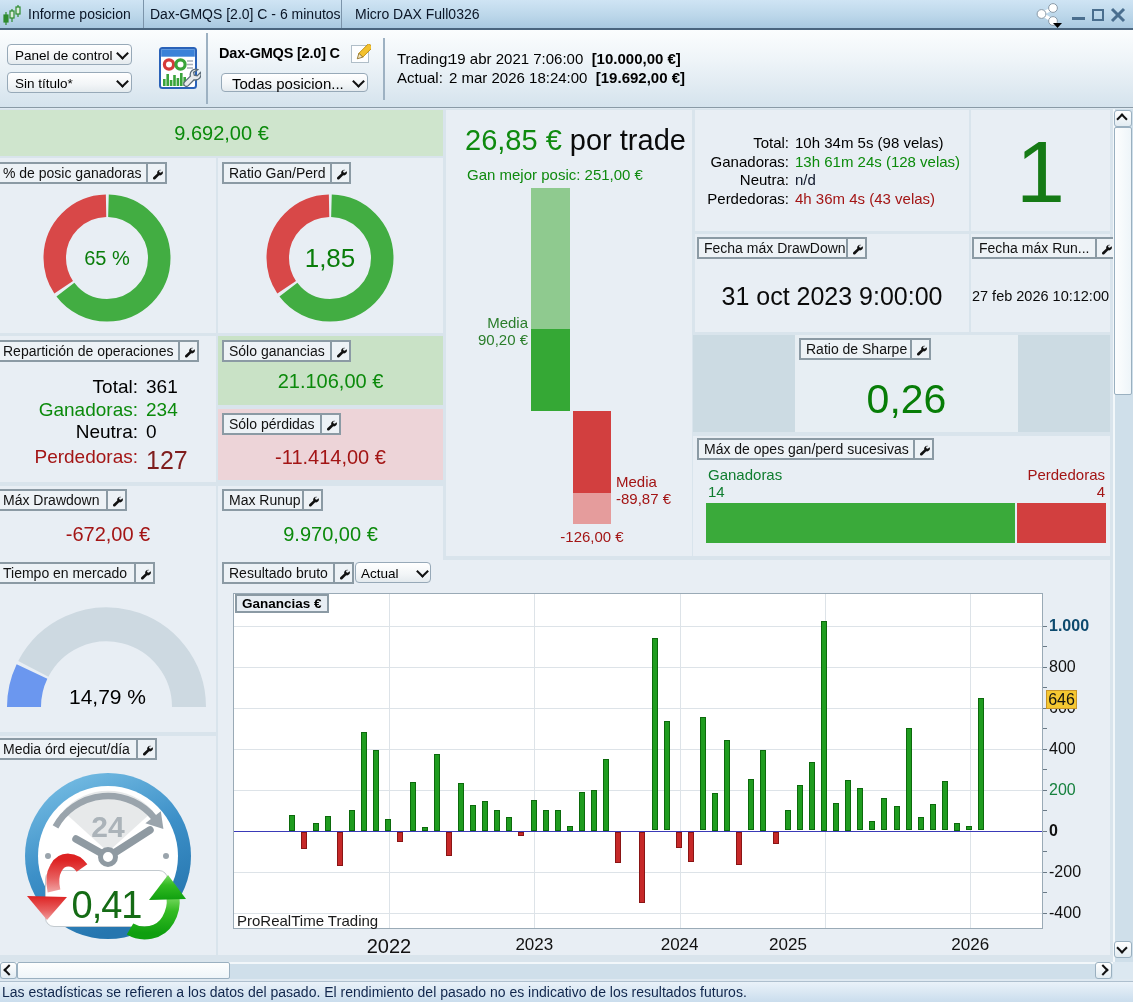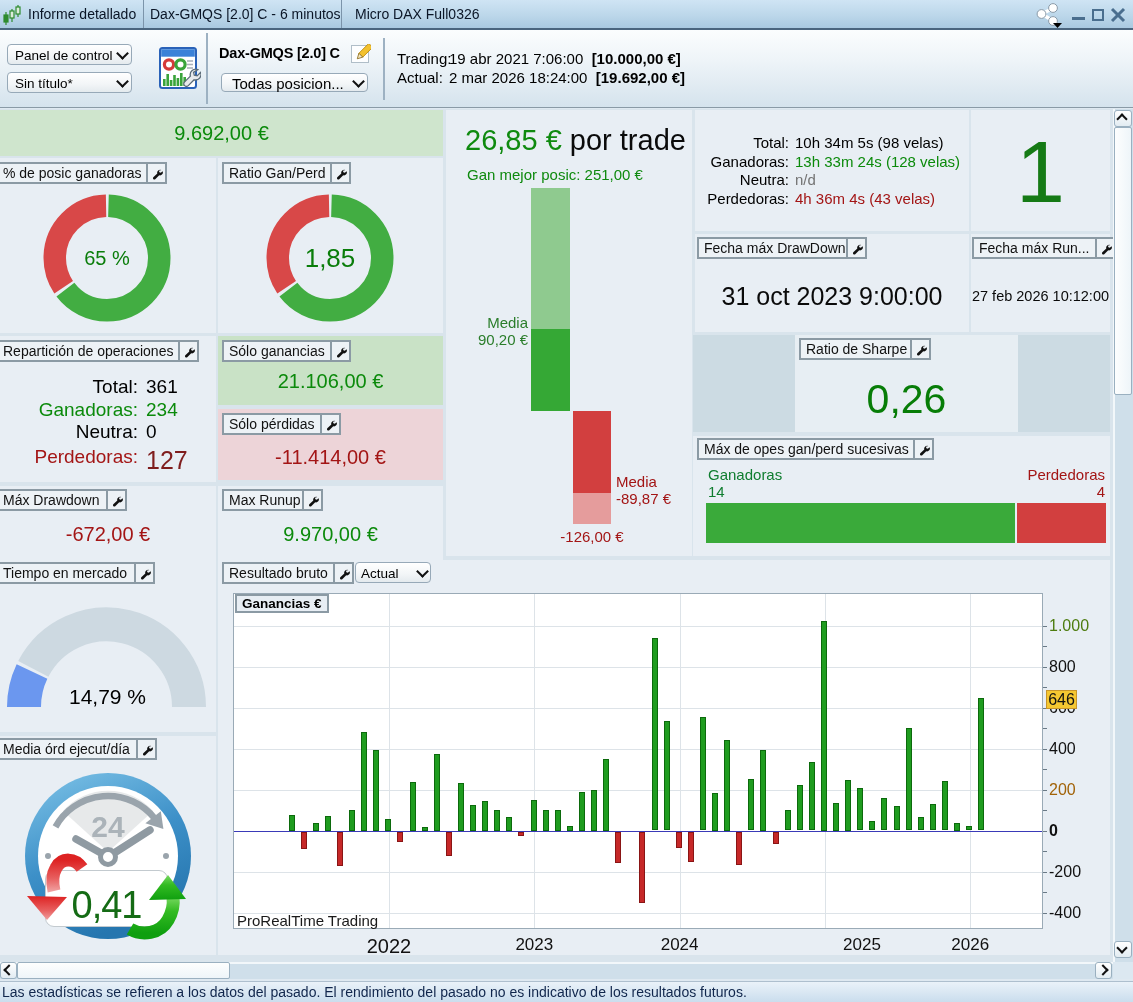--- a/index.html
+++ b/index.html
@@ -21,21 +21,21 @@
 <svg class="abs" style="left:3px;top:4px" width="18" height="22" viewBox="0 0 18 22">
 <g stroke="#2e8b2e" stroke-width="1.2">
 <line x1="3" y1="8" x2="3" y2="21"></line>
       <rect x="1" y="11" width="4" height="7" fill="#2e8b2e"></rect>
 <line x1="9" y1="5" x2="9" y2="18"></line>
       <rect x="7" y="7" width="4" height="7" fill="#dcecdc"></rect>
 <line x1="15" y1="1" x2="15" y2="13"></line>
       <rect x="13" y="3" width="4" height="7" fill="#dcecdc"></rect>
 </g>
   </svg>
-<div class="abs" style="left:28px;top:0;height:28px;line-height:28px;font-size:14px;color:#0a1526;">Informe detallado</div>
+<div class="abs" style="left:28px;top:0;height:28px;line-height:28px;font-size:14px;color:#0a1526;">Informe posicion</div>
 <div class="abs" style="left:143px;top:0;width:1px;height:28px;background:#7b94aa;"></div>
 <div class="abs" style="left:150px;top:0;height:28px;line-height:28px;font-size:14px;color:#0a1526;">Dax-GMQS [2.0] C - 6 minutos</div>
 <div class="abs" style="left:341px;top:0;width:1px;height:28px;background:#7b94aa;"></div>
 <div class="abs" style="left:355px;top:0;height:28px;line-height:28px;font-size:14px;color:#0a1526;">Micro DAX Full0326</div>
 <svg class="abs" style="left:1036px;top:3px" width="28" height="25" viewBox="0 0 28 25">
 <g stroke="#8a9aa8" stroke-width="1">
 <line x1="6" y1="11" x2="17" y2="5" stroke="#fff" stroke-width="3.5"></line>
 <line x1="6" y1="11" x2="17" y2="18" stroke="#fff" stroke-width="3.5"></line>
 <circle cx="17" cy="5" r="4.4" fill="#fff"></circle>
 <circle cx="5.5" cy="11" r="4.4" fill="#fff"></circle>
@@ -186,23 +186,23 @@
 <div class="abs" style="left:531px;top:329px;width:39px;height:82px;background:#35a835;"></div>
 <div class="abs" style="left:573px;top:411px;width:38px;height:82px;background:#d23f3f;"></div>
 <div class="abs" style="left:573px;top:493px;width:38px;height:31px;background:#e59c9c;"></div>
 <div class="abs" style="left:428px;top:314px;width:100px;text-align:right;font-size:15px;color:#2a7d2a;">Media<br>90,20 €</div>
 <div class="abs" style="left:616px;top:473px;font-size:15px;color:#a31515;">Media<br>-89,87 €</div>
 <div class="abs" style="left:531px;top:528px;width:122px;text-align:center;font-size:15px;color:#a31515;">-126,00 €</div>
 <div class="panel" style="left:695px;top:110px;width:274px;height:121px;"></div>
 <div class="abs" style="left:695px;top:134px;width:94px;text-align:right;font-size:15px;color:#000;">Total:</div>
 <div class="abs" style="left:795px;top:134px;font-size:15px;color:#000;white-space:nowrap;">10h 34m 5s (98 velas)</div>
 <div class="abs" style="left:695px;top:152.5px;width:94px;text-align:right;font-size:15px;color:#000;">Ganadoras:</div>
-<div class="abs" style="left:795px;top:152.5px;font-size:15px;color:#0b8a0b;white-space:nowrap;">13h 33m 24s (128 velas)</div>
+<div class="abs" style="left:795px;top:152.5px;font-size:15px;color:#0b8a0b;white-space:nowrap;">13h 61m 24s (128 velas)</div>
 <div class="abs" style="left:695px;top:171px;width:94px;text-align:right;font-size:15px;color:#000;">Neutra:</div>
-<div class="abs" style="left:795px;top:171px;font-size:15px;color:#737373;white-space:nowrap;">n/d</div>
+<div class="abs" style="left:795px;top:171px;font-size:15px;color:#0f172a;white-space:nowrap;">n/d</div>
 <div class="abs" style="left:695px;top:189.5px;width:94px;text-align:right;font-size:15px;color:#000;">Perdedoras:</div>
 <div class="abs" style="left:795px;top:189.5px;font-size:15px;color:#a31515;white-space:nowrap;">4h 36m 4s (43 velas)</div>
 <div class="panel" style="left:971px;top:110px;width:139px;height:121px;"></div>
 <div class="abs" style="left:971px;top:110px;width:139px;height:121px;line-height:124px;text-align:center;font-size:88px;color:#157a15;">1</div>
 <div class="panel" style="left:695px;top:234px;width:274px;height:98px;"></div>
 <div class="panel" style="left:971px;top:234px;width:139px;height:98px;"></div>
 <div class="lb" style="left:697px;top:237px;width:151px;">Fecha máx DrawDown</div>
 <div class="wr" style="left:847px;top:237px;">
 <svg width="11" height="12" viewBox="0 0 16 16">
       <path d="M13.6,2.2 a4.2,4.2 0 0 0 -5.9,4.9 L1.9,12.9 a2.0,2.0 0 0 0 2.8,2.8 L10.5,9.9 a4.2,4.2 0 0 0 4.9,-5.9 L12.8,6.1 10.7,5.5 10.1,3.4 Z" fill="#111"></path>
@@ -397,33 +397,33 @@
 <div class="abs" style="left:1043px;top:728.0px;width:4px;height:1px;background:#6a7a86;"></div>
 <div class="abs" style="left:1043px;top:748.5px;width:4px;height:1px;background:#6a7a86;"></div>
 <div class="abs" style="left:1043px;top:769.0px;width:4px;height:1px;background:#6a7a86;"></div>
 <div class="abs" style="left:1043px;top:789.5px;width:4px;height:1px;background:#6a7a86;"></div>
 <div class="abs" style="left:1043px;top:810.0px;width:4px;height:1px;background:#6a7a86;"></div>
 <div class="abs" style="left:1043px;top:830.5px;width:4px;height:1px;background:#6a7a86;"></div>
 <div class="abs" style="left:1043px;top:851.0px;width:4px;height:1px;background:#6a7a86;"></div>
 <div class="abs" style="left:1043px;top:871.5px;width:4px;height:1px;background:#6a7a86;"></div>
 <div class="abs" style="left:1043px;top:892.0px;width:4px;height:1px;background:#6a7a86;"></div>
 <div class="abs" style="left:1043px;top:912.5px;width:4px;height:1px;background:#6a7a86;"></div>
-<div class="abs" style="left:1049px;top:616.5px;font-size:16px;font-weight:normal;color:#4d7c0f;">1.000</div>
+<div class="abs" style="left:1049px;top:616.5px;font-size:16px;font-weight:bold;color:#0c4a6e;">1.000</div>
 <div class="abs" style="left:1049px;top:657.5px;font-size:16px;font-weight:normal;color:#111;">800</div>
 <div class="abs" style="left:1049px;top:698.5px;font-size:16px;font-weight:normal;color:#111;">600</div>
 <div class="abs" style="left:1049px;top:739.5px;font-size:16px;font-weight:normal;color:#111;">400</div>
-<div class="abs" style="left:1049px;top:780.5px;font-size:16px;font-weight:normal;color:#a16207;">200</div>
+<div class="abs" style="left:1049px;top:780.5px;font-size:16px;font-weight:normal;color:#15803d;">200</div>
 <div class="abs" style="left:1049px;top:821.5px;font-size:16px;font-weight:bold;color:#111;">0</div>
 <div class="abs" style="left:1049px;top:862.5px;font-size:16px;font-weight:normal;color:#111;">-200</div>
 <div class="abs" style="left:1049px;top:903.5px;font-size:16px;font-weight:normal;color:#111;">-400</div>
 <div class="abs" style="left:1046px;top:690px;width:31px;height:19px;background:#f5c731;border:1px solid #c8952a;font-size:16px;color:#111;line-height:18px;text-align:center;">646</div>
 <div class="abs" style="left:364.0px;top:935px;width:50px;text-align:center;font-size:20px;color:#111;">2022</div>
 <div class="abs" style="left:509.3px;top:935px;width:50px;text-align:center;font-size:17px;color:#111;">2023</div>
 <div class="abs" style="left:654.6px;top:935px;width:50px;text-align:center;font-size:17px;color:#111;">2024</div>
-<div class="abs" style="left:837px;top:935px;width:50px;text-align:center;font-size:17px;color:#111;">2025</div>
+<div class="abs" style="left:763px;top:935px;width:50px;text-align:center;font-size:17px;color:#111;">2025</div>
 <div class="abs" style="left:945.2px;top:935px;width:50px;text-align:center;font-size:17px;color:#111;">2026</div>
 <div class="abs" style="left:1113px;top:109px;width:20px;height:853px;background:#cfdfea;border-left:2px solid #f2f7fa;"></div>
 <div class="abs" style="left:1114px;top:110px;width:18px;height:17px;background:linear-gradient(#ffffff,#e2ecf2);border:1px solid #9ab0c0;border-radius:3px;"></div>
 <div class="abs" style="left:1118px;top:115px;width:8px;height:8px;border-left:2.5px solid #111;border-top:2.5px solid #111;transform:rotate(45deg);"></div>
 <div class="abs" style="left:1114px;top:127px;width:18px;height:268px;background:linear-gradient(90deg,#fdfefe,#eef5f9);border:1px solid #9ab0c0;border-radius:2px;"></div>
 <div class="abs" style="left:1114px;top:941px;width:18px;height:17px;background:linear-gradient(#ffffff,#e2ecf2);border:1px solid #9ab0c0;border-radius:3px;"></div>
 <div class="abs" style="left:1118px;top:944px;width:8px;height:8px;border-left:2.5px solid #111;border-top:2.5px solid #111;transform:rotate(225deg);"></div>
 <div class="abs" style="left:0;top:962px;width:1113px;height:17px;background:#cfdfea;border-top:2px solid #f2f7fa;"></div>
 <div class="abs" style="left:0;top:962px;width:17px;height:17px;background:linear-gradient(#ffffff,#e2ecf2);border:1px solid #9ab0c0;border-radius:3px;"></div>
 <div class="abs" style="left:5px;top:966px;width:8px;height:8px;border-left:2.5px solid #111;border-bottom:2.5px solid #111;transform:rotate(45deg);"></div>

